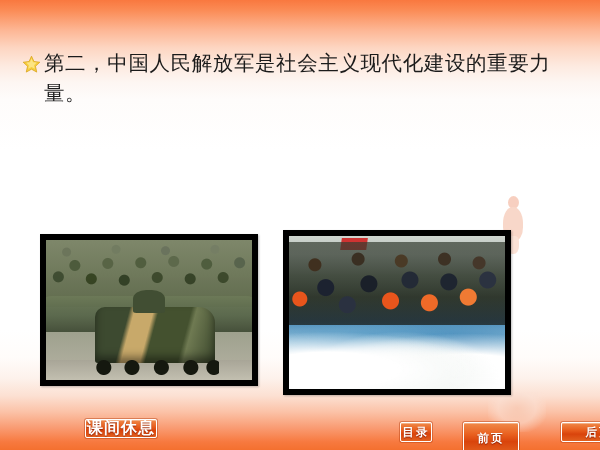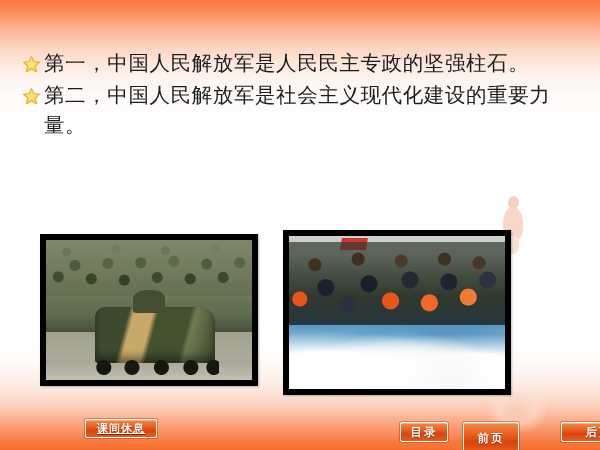--- a/index.html
+++ b/index.html
@@ -267,49 +267,41 @@
     border-radius: 2px;
     box-shadow: 0 0 0 1px rgba(180,60,10,0.45), inset 0 1px 0 rgba(255,255,255,0.35);
     cursor: pointer;
     user-select: none;
   }
   #btn-break {
     left: 85px;
     top: 419px;
     width: 72px;
     height: 19px;
-    font-size: 11px;
+    font-size: 16px;
     letter-spacing: 1px;
-    text-decoration: underline;
-  }
-  #btn-contents { left: 400px; top: 422px; width: 48px; height: 20px; }
+  }
+  #btn-contents { left: 400px; top: 422px; width: 32px; height: 20px; }
   #btn-prev     { left: 463px; top: 422px; width: 56px; height: 32px; }
   #btn-next     { left: 526px; top: 422px; width: 76px; height: 20px; margin-left: 35px; }
 </style>
 </head>
 <body>
 
 <div id="slide">
 
   <div class="watermark" id="wm-top">
     <div class="wm-head"></div>
     <div class="wm-body"></div>
     <div class="wm-leg"></div>
   </div>
   <div class="watermark" id="wm-bottom"></div>
 
   <div id="bullets">
 
-    <div class="bullet-row">
-      <svg class="bullet-star" viewBox="0 0 24 24">
-        <polygon points="12,1.5 15.1,8.3 22.5,9.1 17,14.2 18.6,21.6 12,17.9 5.4,21.6 7,14.2 1.5,9.1 8.9,8.3" fill="#f7cf3f" stroke="#d9a41c" stroke-width="1"></polygon>
-        <polygon points="12,4.5 14,9 18.6,9.6 15.2,12.8 16.2,17.4 12,15.1 7.8,17.4 8.8,12.8 5.4,9.6 10,9" fill="#fdeb9c" opacity="0.75"></polygon>
-      </svg>
-      <div class="bullet-text">第一，中国人民解放军是人民民主专政的坚强柱石。</div>
-    </div>
 
     <div class="bullet-row">
       <svg class="bullet-star" viewBox="0 0 24 24">
         <polygon points="12,1.5 15.1,8.3 22.5,9.1 17,14.2 18.6,21.6 12,17.9 5.4,21.6 7,14.2 1.5,9.1 8.9,8.3" fill="#f7cf3f" stroke="#d9a41c" stroke-width="1"></polygon>
         <polygon points="12,4.5 14,9 18.6,9.6 15.2,12.8 16.2,17.4 12,15.1 7.8,17.4 8.8,12.8 5.4,9.6 10,9" fill="#fdeb9c" opacity="0.75"></polygon>
       </svg>
       <div class="bullet-text wrap2">第二，中国人民解放军是社会主义现代化建设的重要力量。</div>
     </div>
 
 

